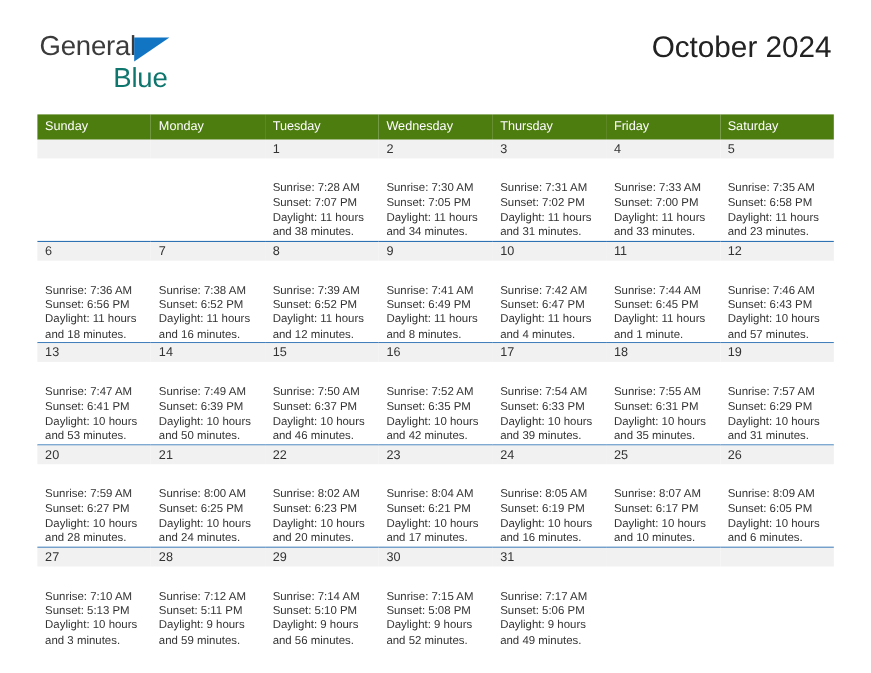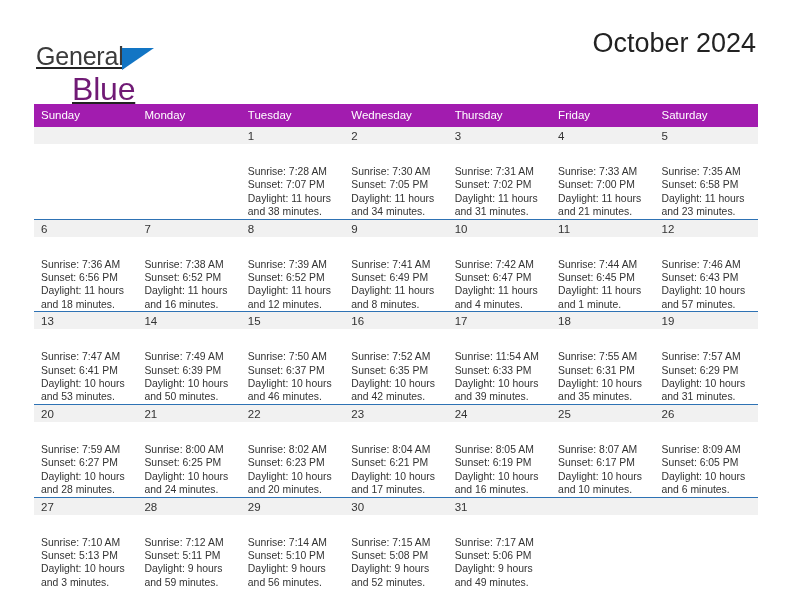--- a/index.html
+++ b/index.html
@@ -18,24 +18,23 @@
 
   
   .page-header {
     position: relative;
     height: 78px;
     padding: 0;
   }
   .brand {
     position: absolute;
     left: 36px;
-    top: 44px;
+    top: 30px;
     line-height: 1;
     user-select: none;
-    text-decoration: underline;
   }
   .brand-row1 {
     font-size: 25px;
     color: #3b3b3b;
     letter-spacing: -0.2px;
     display: block;
     position: relative;
     height: 26px;
   }
   .brand-general {
@@ -46,24 +45,24 @@
     position: absolute;
     left: 86px;
     top: 4px;
     width: 0;
     height: 0;
     border-left: 32px solid #1275c4;
     border-bottom: 22px solid transparent;
   }
   .brand-row2 {
     display: block;
-    font-size: 32px;
-    color: #701a75;
+    font-size: 25px;
+    color: #0f766e;
     margin-top: 3px;
-    margin-left: 36px;
+    margin-left: 67px;
     letter-spacing: -0.2px;
   }
   .title-block {
     position: absolute;
     right: 36px;
     top: 28px;
   }
   .cal-title {
     font-size: 27px;
     color: #222222;
@@ -80,21 +79,21 @@
   
   .calendar {
     position: absolute;
     left: 34px;
     top: 104px;
     width: 724px;
     border-collapse: collapse;
     table-layout: fixed;
   }
   .calendar th {
-    background: #a21caf;
+    background: #4d7c0f;
     color: #ffffff;
     font-size: 11.5px;
     font-weight: normal;
     text-align: left;
     padding: 5px 0 6px 7px;
     height: 11px;
     border: none;
   }
   .calendar td {
     vertical-align: top;
@@ -114,25 +113,24 @@
   .daynum-band {
     background: #f1f1f1;
     height: 17px;
     padding: 1px 0 0 7px;
     font-size: 11.5px;
     color: #333333;
     line-height: 16px;
     box-sizing: border-box;
   }
   .day-info {
-    padding: 5px 6px 0 7px;
+    padding: 21px 6px 0 7px;
     font-size: 10.4px;
     line-height: 13.4px;
     color: #333333;
-    margin-top: 16px;
   }
   .day-info div {
     white-space: nowrap;
   }
   .empty .daynum-band {
     background: #f1f1f1;
   }
 </style>
 </head>
 <body>
@@ -210,21 +208,21 @@
             </div>
           </div>
         </td>
         <td>
           <div class="daycell">
             <div class="daynum-band">4</div>
             <div class="day-info">
               <div>Sunrise: 7:33 AM</div>
               <div>Sunset: 7:00 PM</div>
               <div>Daylight: 11 hours</div>
-              <div>and 21 minutes.</div>
+              <div>and 33 minutes.</div>
             </div>
           </div>
         </td>
         <td>
           <div class="daycell">
             <div class="daynum-band">5</div>
             <div class="day-info">
               <div>Sunrise: 7:35 AM</div>
               <div>Sunset: 6:58 PM</div>
               <div>Daylight: 11 hours</div>
@@ -354,21 +352,21 @@
               <div>Sunset: 6:35 PM</div>
               <div>Daylight: 10 hours</div>
               <div>and 42 minutes.</div>
             </div>
           </div>
         </td>
         <td>
           <div class="daycell">
             <div class="daynum-band">17</div>
             <div class="day-info">
-              <div>Sunrise: 11:54 AM</div>
+              <div>Sunrise: 7:54 AM</div>
               <div>Sunset: 6:33 PM</div>
               <div>Daylight: 10 hours</div>
               <div>and 39 minutes.</div>
             </div>
           </div>
         </td>
         <td>
           <div class="daycell">
             <div class="daynum-band">18</div>
             <div class="day-info">

